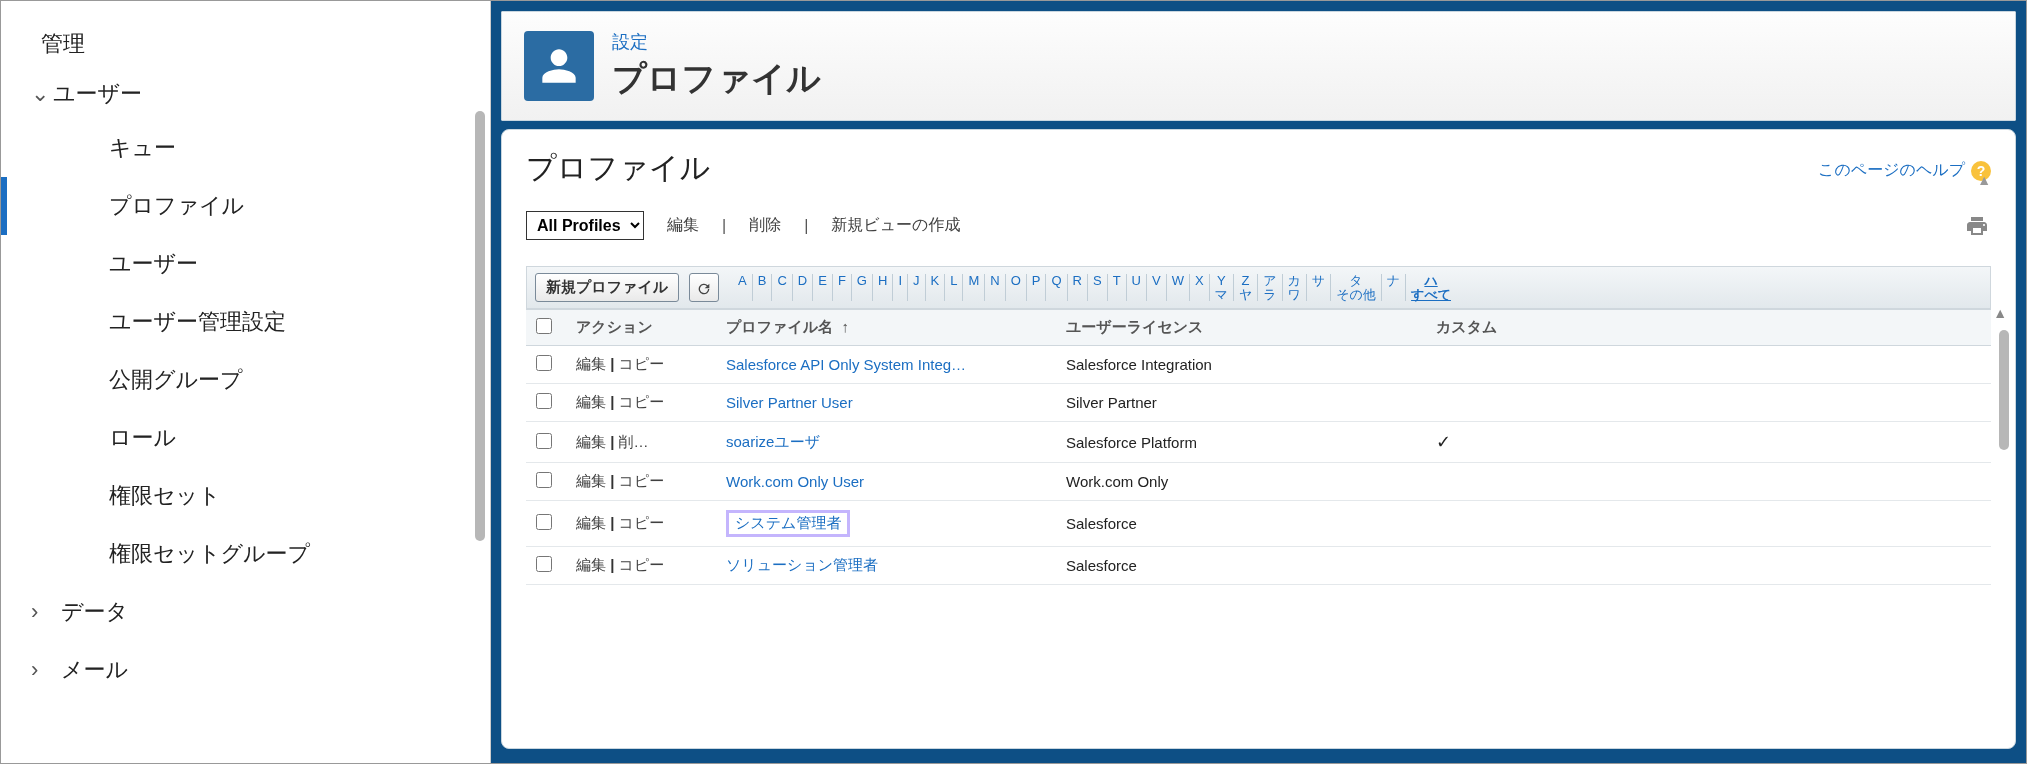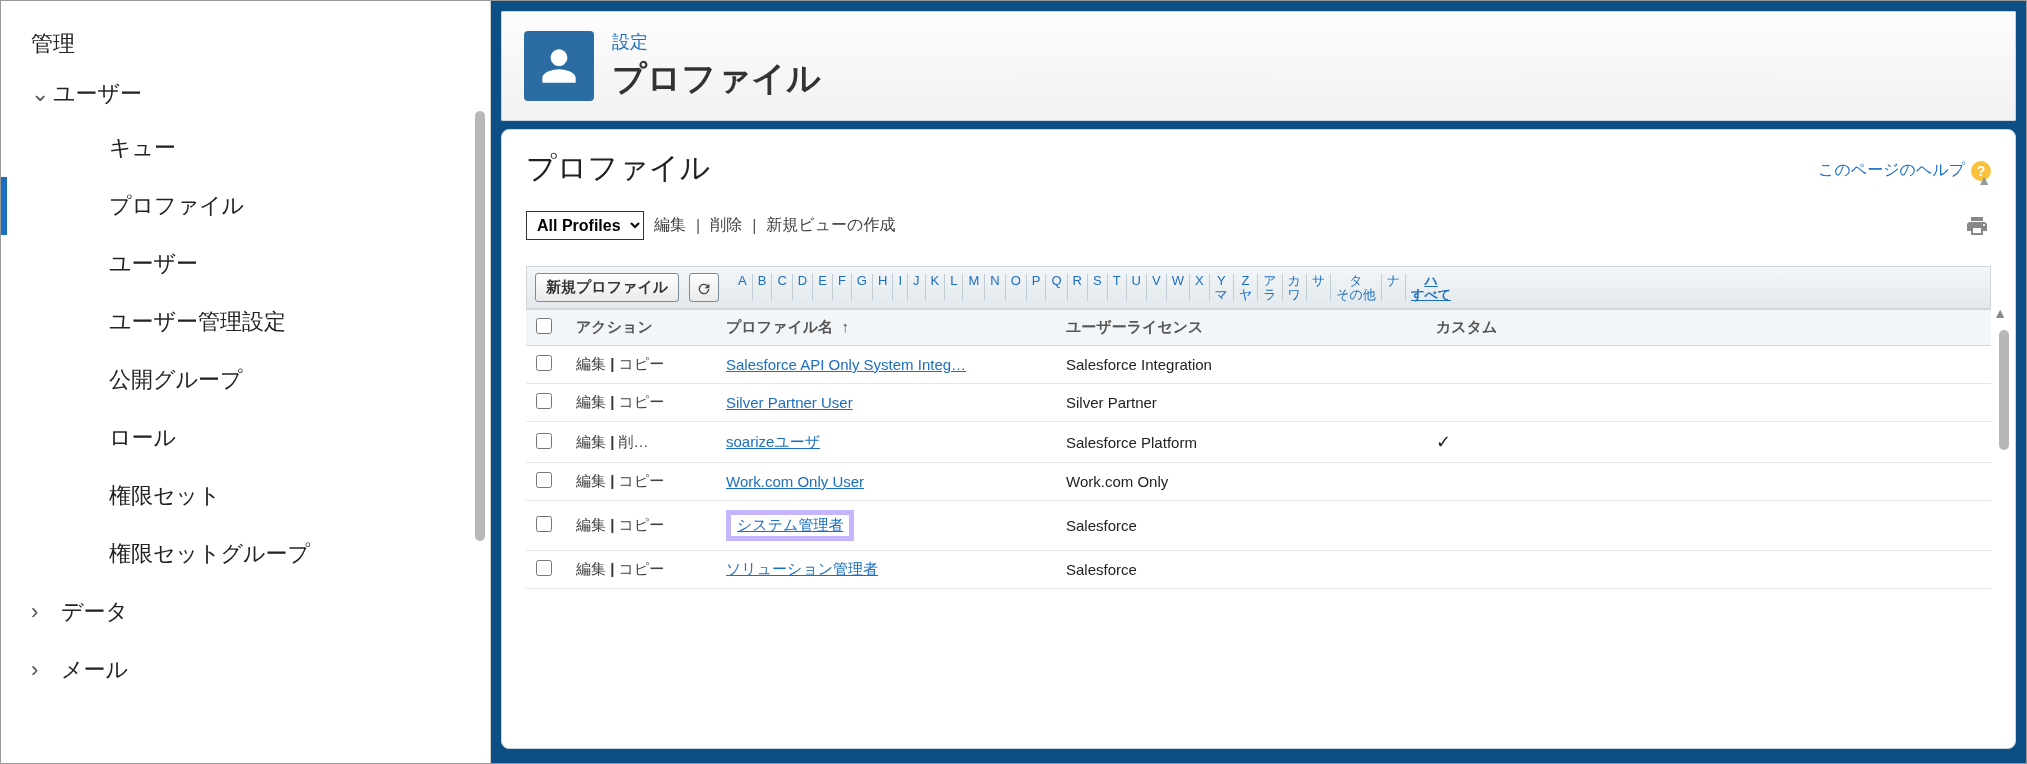--- a/index.html
+++ b/index.html
@@ -9,56 +9,56 @@
 .sidebar{width:490px;border-right:1px solid #ccc;position:relative;background:#fff;padding-top:18px}
 .sidebar .scrollbar{position:absolute;right:5px;top:110px;width:10px;height:430px;background:#b7b7b7;border-radius:5px}
 .tree-item{padding:10px 0 10px 30px;font-size:22px;color:#222;cursor:default}
 .tree-parent{display:flex;align-items:center;padding-left:30px}
 .tree-parent .caret{width:22px;font-size:22px;color:#555;user-select:none}
 .tree-children{}
 .tree-child{padding:14px 0 14px 108px;font-size:22px;color:#222}
 .tree-child.active{border-left:6px solid #1b6ec2;background:#fff;padding-left:102px}
 .tree-sub{display:flex;align-items:center;padding:14px 0 14px 30px;font-size:22px}
 .tree-sub .caret{width:22px;font-size:22px;color:#555;margin-right:8px}
-.section-label{font-size:22px;padding:10px 0 10px 30px}
+.section-label{font-size:22px;padding:10px 0 10px 40px}
 
 .main{flex:1;background:#0d4f85;position:relative;padding:10px}
 .header-card{background:linear-gradient(#fdfdfd,#f1f1f1);border:1px solid #c9d6df;border-radius:1px;padding:18px 22px;display:flex;align-items:center;gap:18px}
 .header-icon{width:70px;height:70px;background:#2b6ca3;border-radius:4px;display:flex;align-items:center;justify-content:center}
 .header-icon svg{width:40px;height:40px;fill:#fff}
 .header-text .sub{font-size:18px;color:#1b6ec2}
 .header-text .title{font-size:34px;font-weight:bold;color:#333;margin-top:2px}
 .content-card{background:#fff;border:1px solid #c9d6df;border-radius:8px;margin-top:8px;padding:0;overflow:hidden;height:620px;position:relative}
 .content-inner{padding:18px 24px 0 24px}
 .content-inner h1{font-size:30px;color:#222;font-weight:normal;margin-bottom:22px;display:inline-block}
 .help-link{float:right;color:#1b6ec2;font-size:16px;margin-top:12px;display:flex;align-items:flex-end;gap:6px}
 .help-icon{width:20px;height:20px;border-radius:50%;background:#f9c23c;color:#fff;display:flex;align-items:center;justify-content:center;font-weight:bold;font-size:14px}
 .caret-up{position:absolute;right:24px;top:42px;color:#999;font-size:14px;cursor:pointer}
-.view-bar{display:flex;align-items:center;gap:10px;font-size:16px}
+.view-bar{display:flex;align-items:center;gap:23px;font-size:16px}
 .view-select{border:1.5px solid #333;padding:4px 6px;font-size:16px;font-weight:bold;background:#fff}
 .link{color:#404040;cursor:pointer}
 .sep{color:#555}
 .print-icon{margin-left:auto;width:28px;height:24px;color:#888;cursor:pointer}
 .toolbar{margin-top:26px;border:1px solid #cfd7dd;background:linear-gradient(#f3f6f8,#e2e8ec);padding:6px 8px;display:flex;align-items:center;gap:10px}
 .btn{background:linear-gradient(#fff,#e9e9e9);border:1px solid #7a8a99;border-radius:3px;padding:4px 10px;font-size:15px;font-weight:bold;color:#333;cursor:pointer}
 .btn.iconbtn{padding:4px 6px}
 .btn.iconbtn svg{width:16px;height:16px;fill:#444;vertical-align:middle}
 .alpha{display:flex;flex-wrap:nowrap;gap:0;margin-left:4px;font-size:13px}
 .alpha span{padding:0 5px;color:#1b6ec2;border-right:1px solid #c0cdd6;cursor:pointer;line-height:1.1}
 .alpha span.stack{display:flex;flex-direction:column;align-items:center;line-height:1.05}
 .alpha span.sel{font-weight:bold;text-decoration:underline}
 .alpha span:last-child{border-right:none}
 .table{width:100%;border-collapse:collapse;margin-top:0}
 .table th{background:#f3f6f8;border-top:1px solid #cfd7dd;border-bottom:1px solid #cfd7dd;text-align:left;padding:8px 10px;font-weight:bold;font-size:15px;color:#555}
 .table td{border-bottom:1px solid #e4e8eb;padding:9px 10px;font-size:15px;vertical-align:middle}
 .table td.actions{color:#1b6ec2;white-space:nowrap}
 .table td.actions .sep{color:#333;font-weight:bold}
-.table td a{color:#1b6ec2;text-decoration:underline}
+.table td a{color:#1b6ec2;}
 .cb{width:16px;height:16px}
-.highlight{border:5px solid #c4b5fd;padding:1px 6px;display:inline-block}
+.highlight{border:3px solid #c4b5fd;padding:1px 6px;display:inline-block}
 .content-scroll{position:absolute;right:6px;top:200px;width:10px;height:120px;background:#b7b7b7;border-radius:5px}
 .content-caret{position:absolute;right:8px;top:175px;color:#888;font-size:14px}
 .td-cb{width:40px}
 .td-act{width:150px}
 .td-name{width:340px}
 .td-lic{width:370px}
 .check{font-size:18px;color:#222}
 </style>
 </head>
 <body>

